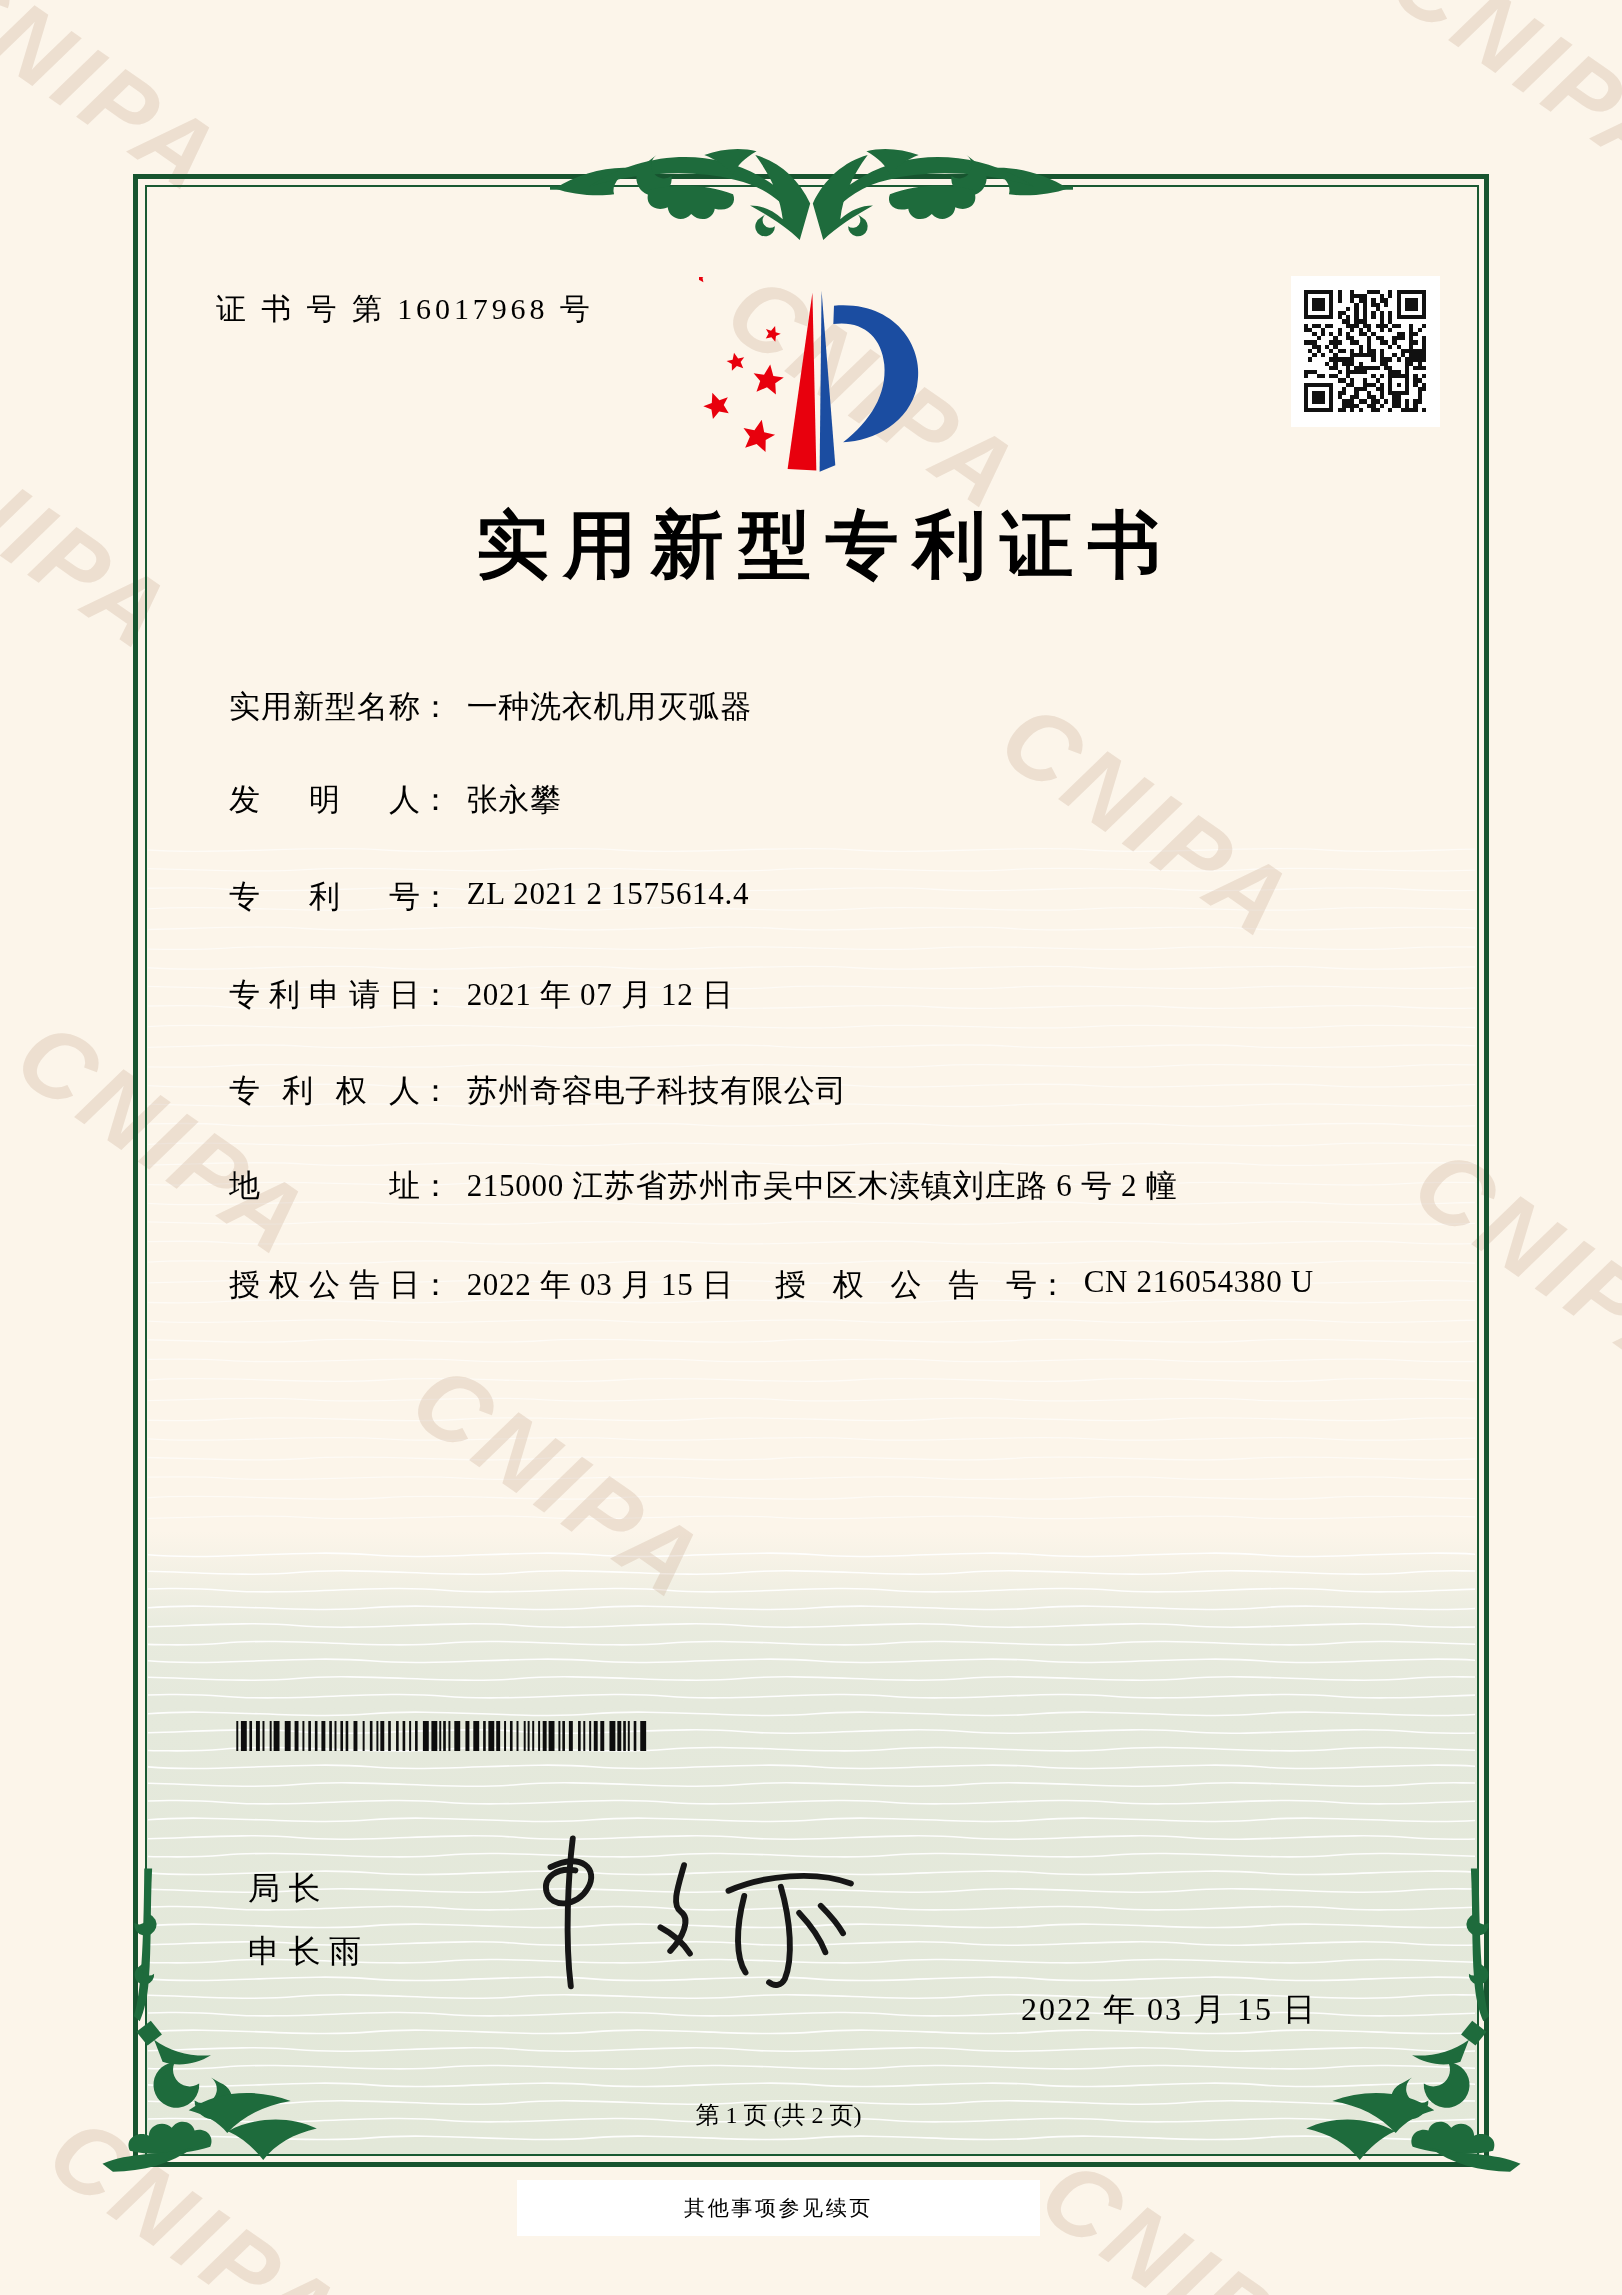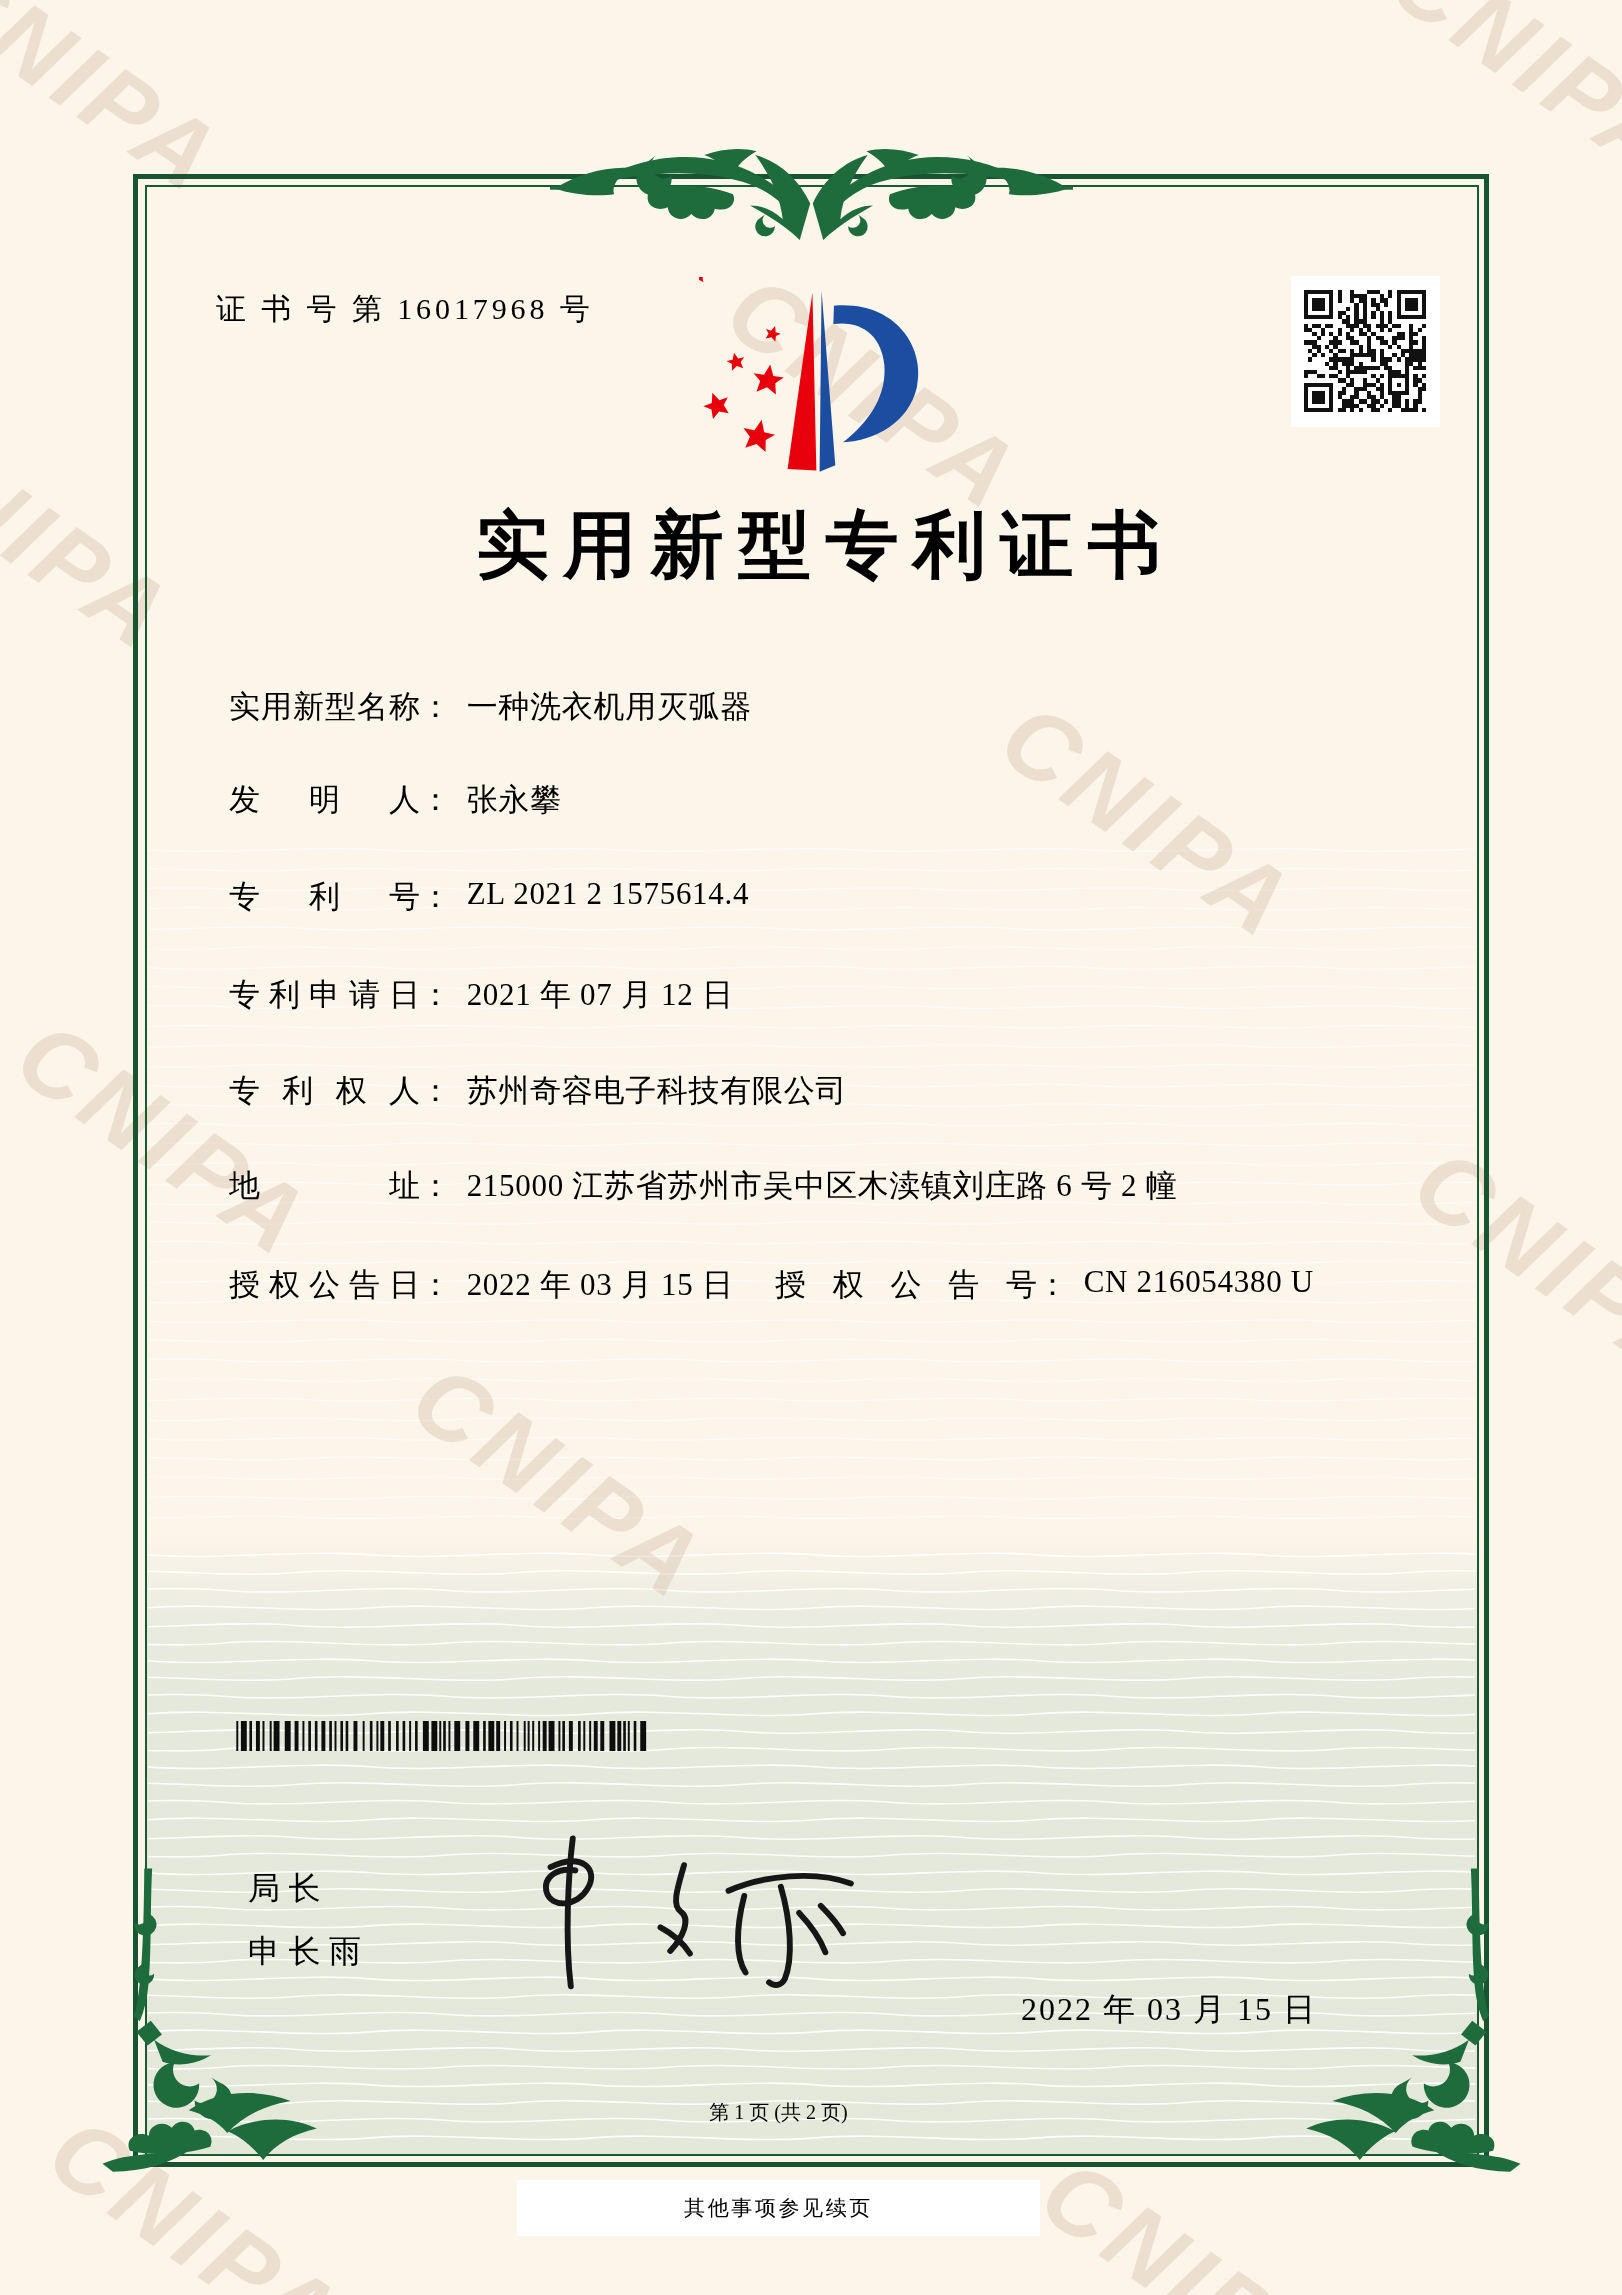--- a/index.html
+++ b/index.html
@@ -56,21 +56,21 @@
   .pair2{position:absolute; left:546px; top:0; white-space:nowrap;}
   .body-text{
     position:absolute; left:229px; top:1336px; width:1178px;
     font-size:31px; line-height:47px; text-align:justify;
   }
   .body-text p{margin:0; text-indent:2em;}
   .barcode{position:absolute; left:235px; top:1721px; width:419px; height:30px;}
   .director{position:absolute; left:236px; font-size:32px; letter-spacing:8.5px; white-space:nowrap;margin-left:12px;}
   .sig{position:absolute; left:489px; top:1829px;}
   .issue-date{position:absolute; left:1021px; top:1988px; font-size:32px; letter-spacing:2px; white-space:nowrap;}
-  .page-ind{position:absolute; left:615px; width:327px; top:2099px; text-align:center; font-size:20px; white-space:nowrap;}
+  .page-ind{position:absolute; left:615px; width:327px; top:2099px; text-align:center; font-size:24px; white-space:nowrap;}
   .footer-band{
     position:absolute; left:517px; top:2180px; width:523px; height:56px;
     background:#ffffff; text-align:center; line-height:56px;
     font-size:21px; letter-spacing:2.6px; white-space:nowrap;
   }
   .qr-box{position:absolute; left:1291px; top:276px; width:149px; height:151px; background:#ffffff;}
   .logo-box{position:absolute; left:699px; top:277px;}
 </style>
 </head>
 <body>

